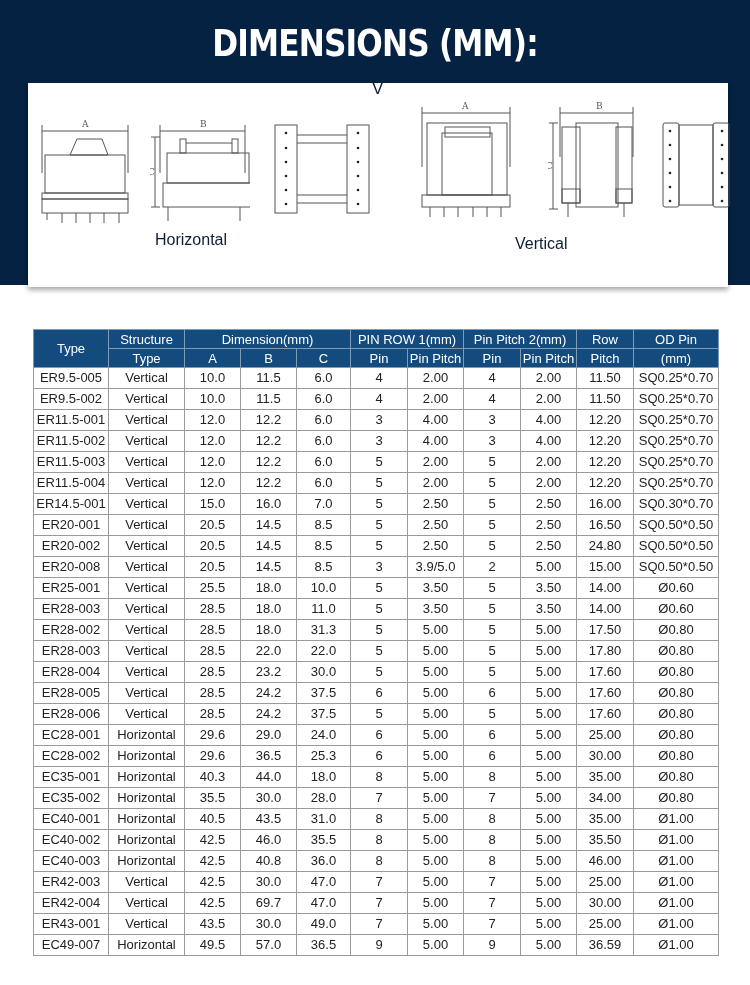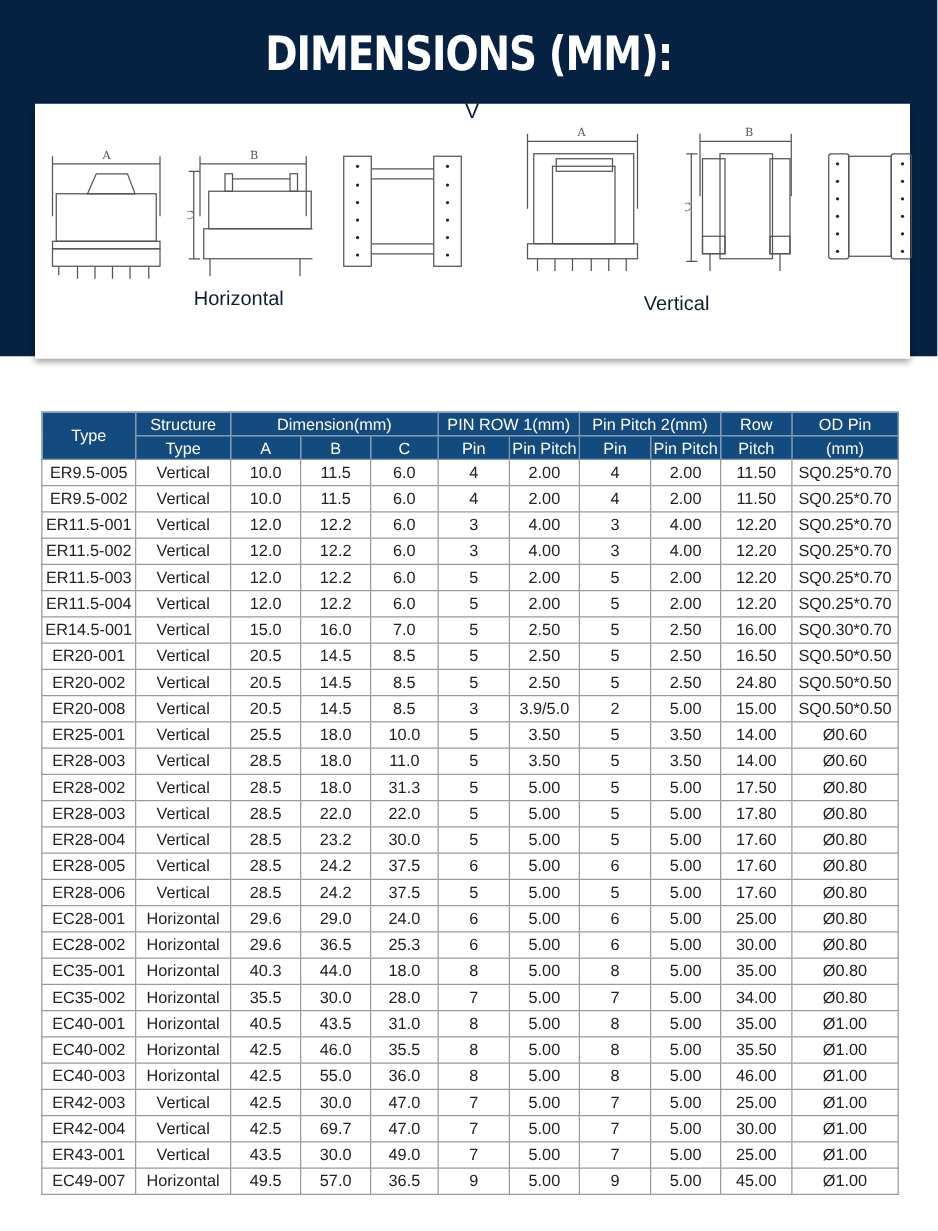--- a/index.html
+++ b/index.html
@@ -490,21 +490,21 @@
         <td>5.00</td>
         <td>8</td>
         <td>5.00</td>
         <td>35.50</td>
         <td>Ø1.00</td>
       </tr>
       <tr>
         <td>EC40-003</td>
         <td>Horizontal</td>
         <td>42.5</td>
-        <td>55.0</td>
+        <td>40.8</td>
         <td>36.0</td>
         <td>8</td>
         <td>5.00</td>
         <td>8</td>
         <td>5.00</td>
         <td>46.00</td>
         <td>Ø1.00</td>
       </tr>
       <tr>
         <td>ER42-003</td>
@@ -548,17 +548,17 @@
       <tr>
         <td>EC49-007</td>
         <td>Horizontal</td>
         <td>49.5</td>
         <td>57.0</td>
         <td>36.5</td>
         <td>9</td>
         <td>5.00</td>
         <td>9</td>
         <td>5.00</td>
-        <td>45.00</td>
+        <td>36.59</td>
         <td>Ø1.00</td>
       </tr>
     </tbody>
 </table>
 
 </body></html>

